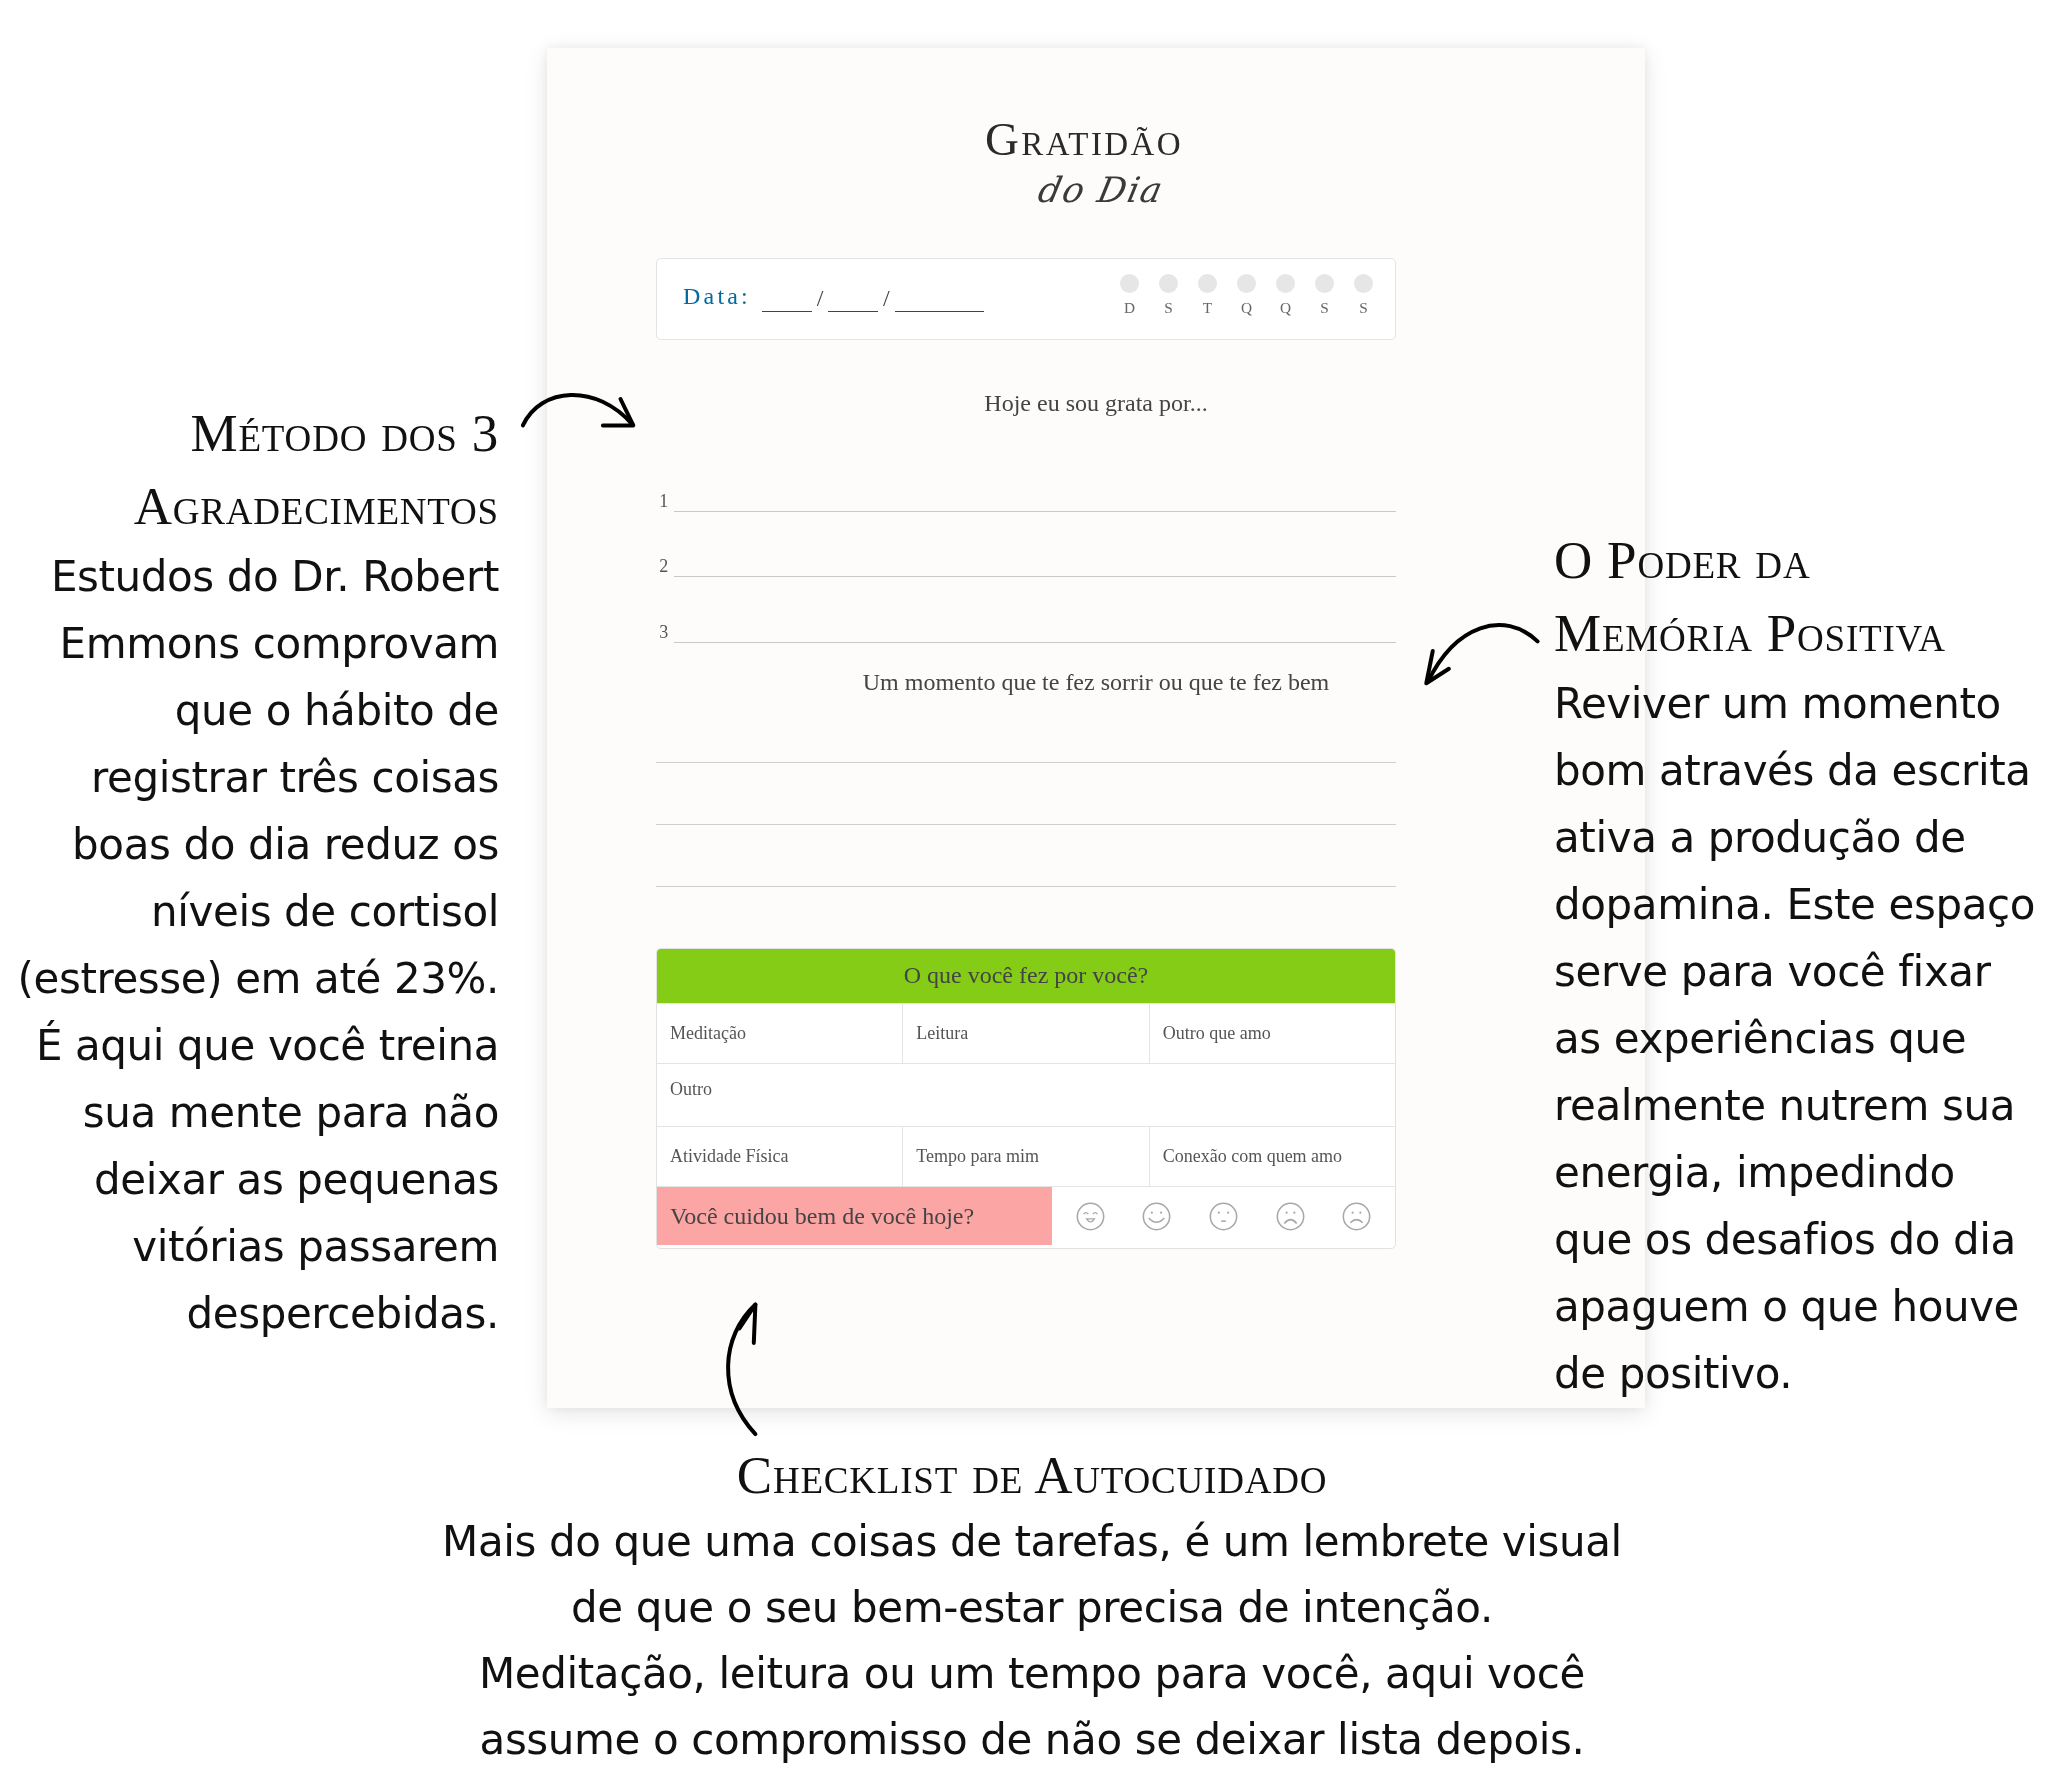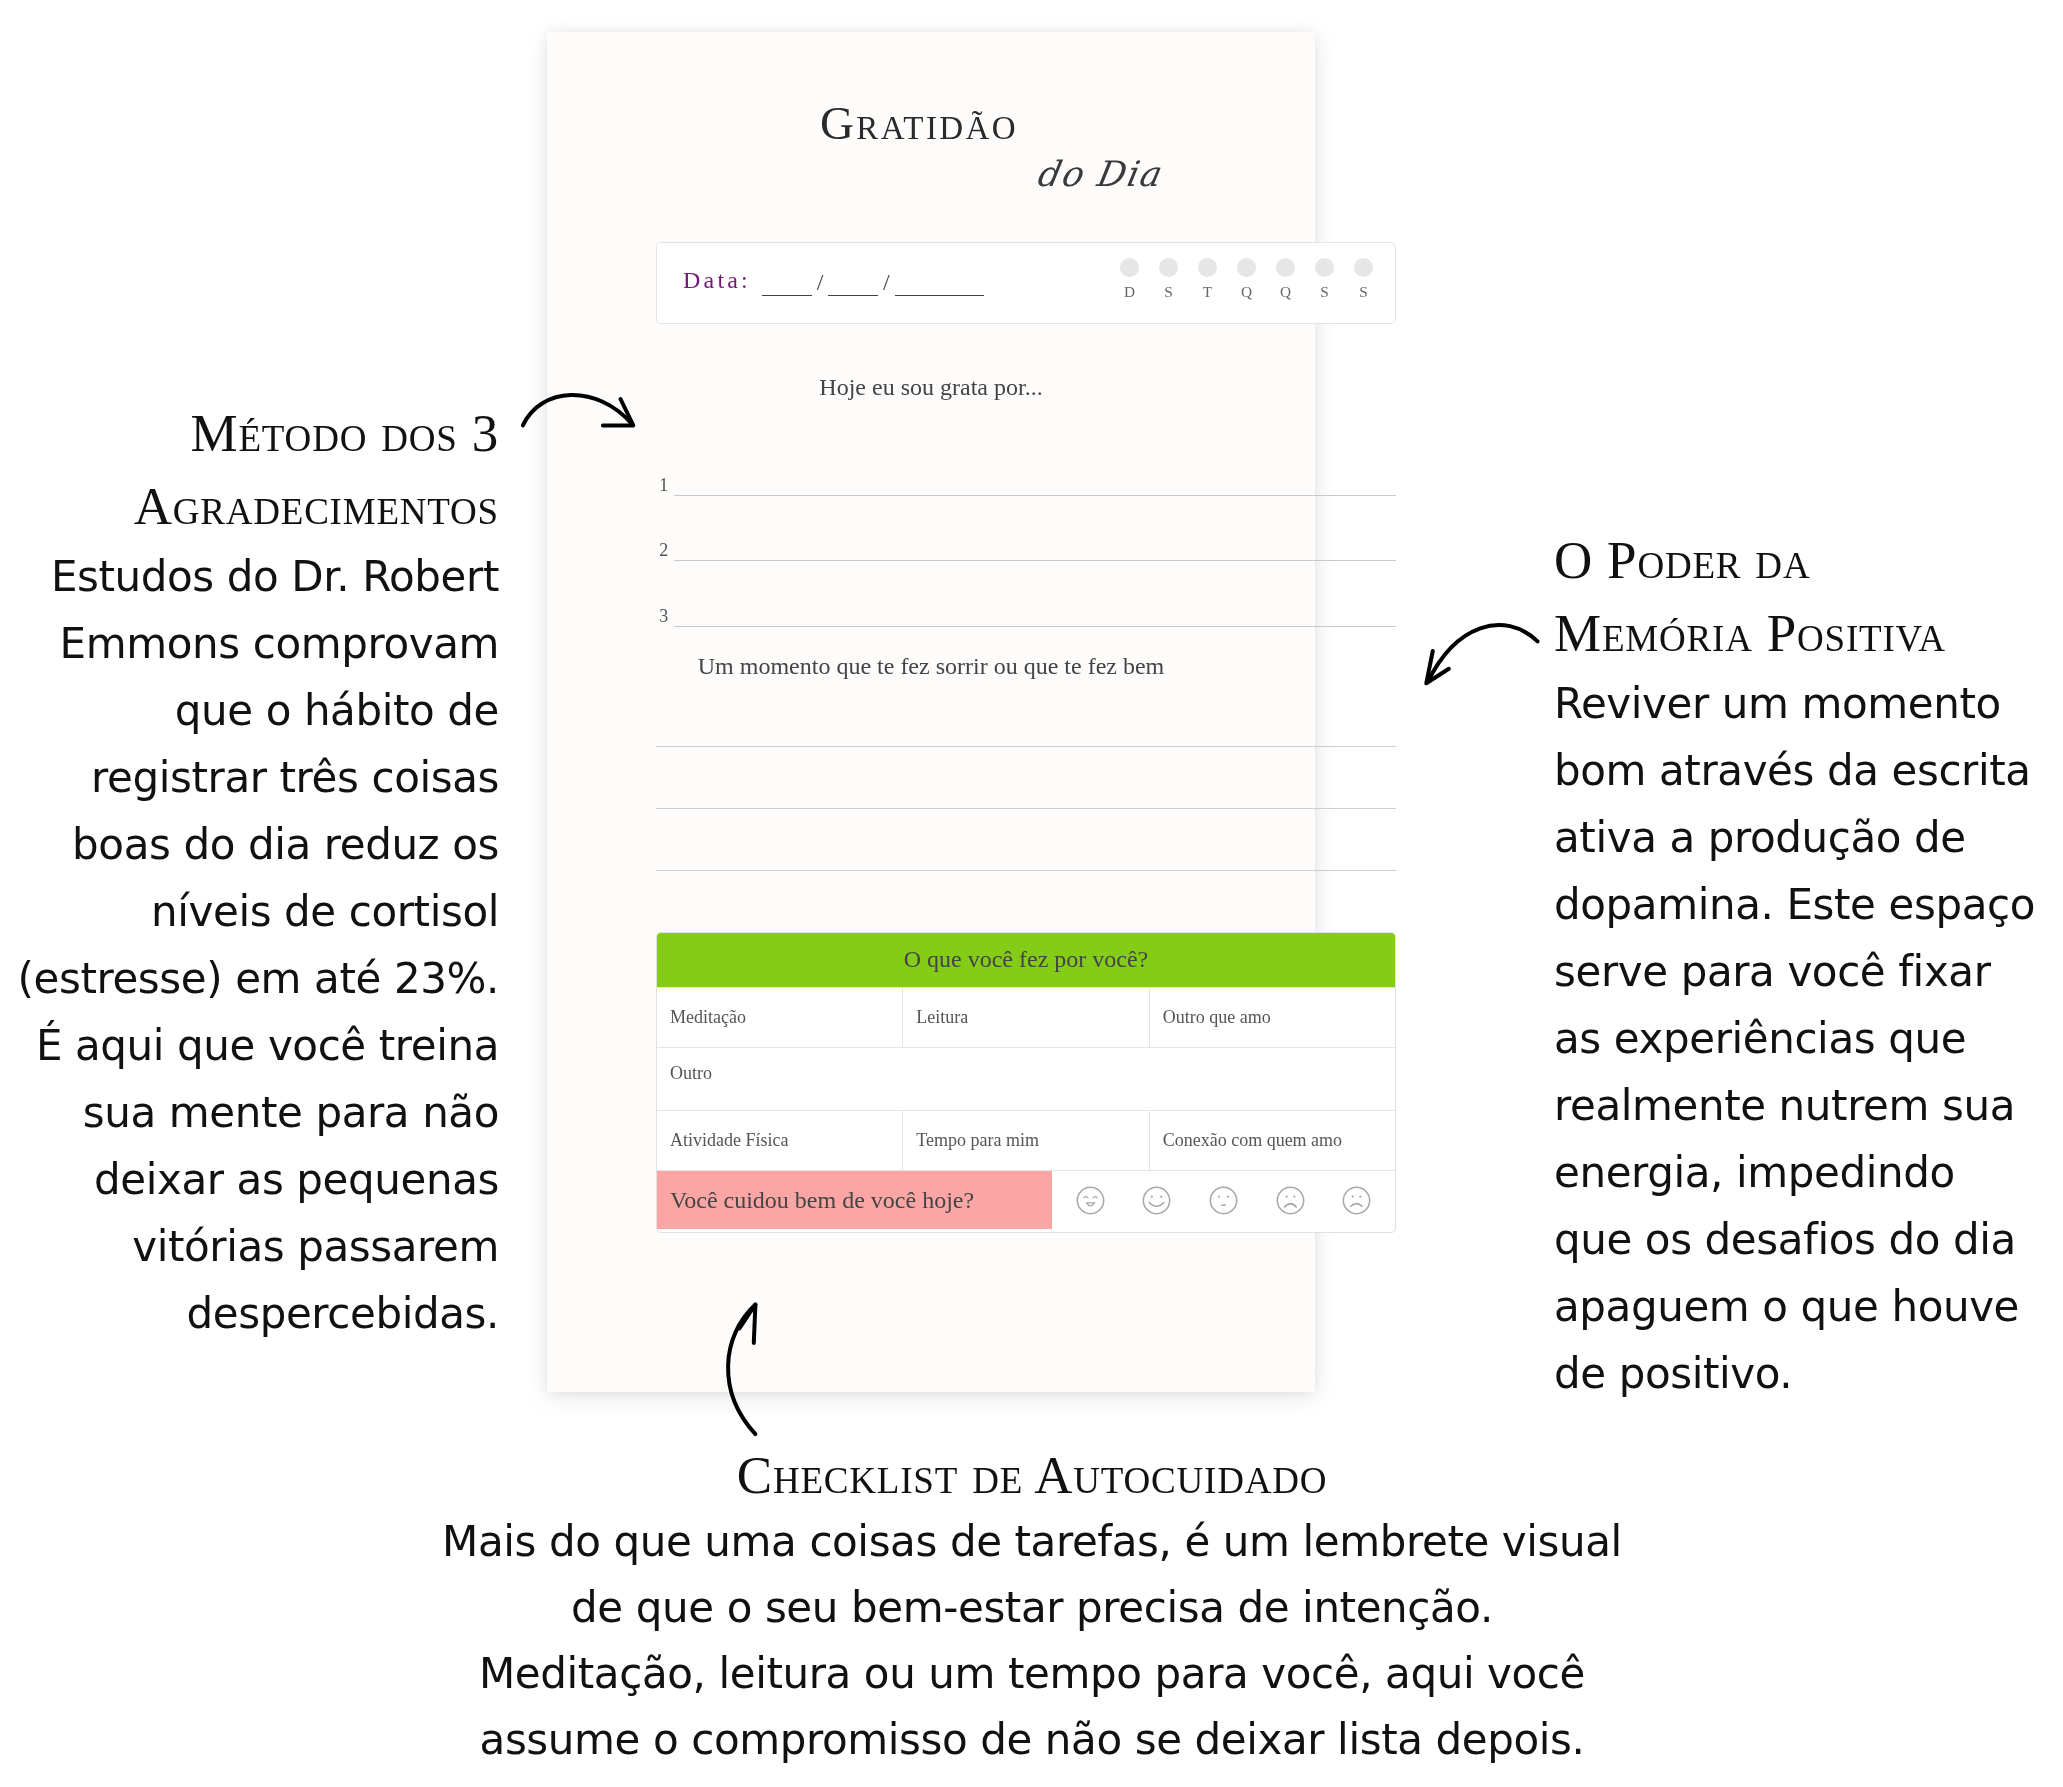--- a/index.html
+++ b/index.html
@@ -1,21 +1,21 @@
 <!DOCTYPE html>
 <html style="font-size:13px"><head>
 <meta charset="utf-8">
 <style>
   * { box-sizing: border-box; margin: 0; padding: 0; }
   html, body { width: 2064px; height: 1787px; background: #ffffff; overflow: hidden; }
   body { position: relative; font-family: "Liberation Sans", sans-serif; color: #111; }
 
   
   .page {
-    position: absolute; left: 547px; top: 32px; width: 768px; height: 1360px;
+    position: absolute; left: 547px; top: 48px; width: 1098px; height: 1360px;
     background: #fdfcfb;
     box-shadow: 0 4.8px 22.6px rgba(0,0,0,0.10), 0 0 9.7px rgba(0,0,0,0.05);
   }
 
   .title-wrap { position: absolute; left: 0; right: 0; top: 64px; text-align: center; }
   .title-main {
     font-family: "Liberation Serif", serif; font-size: 47px; letter-spacing: 2.4px;
     color: #2a2a2a; font-variant: small-caps; display: inline-block; margin-left: -24px;
   }
   .title-script {
@@ -23,21 +23,21 @@
     font-family: "DejaVu Serif", serif; font-style: italic; font-size: 35px;
     color: #3a3a3a; letter-spacing: 1.6px; transform: skewX(-12deg);
   }
 
   .date-box {
     position: absolute; left: 109px; top: 210px; width: 740px; height: 82px;
     border: 1.6px solid #e4e4e4; border-radius: 4.8px; background: #fff;
   }
   .date-label {
     position: absolute; left: 26px; top: 24px; font-family: "Liberation Serif", serif;
-    font-size: 24px; letter-spacing: 3.2px; color: #701a75;
+    font-size: 24px; letter-spacing: 3.2px; color: #0369a1;
   }
   .date-blanks { position: absolute; left: 105px; top: 26px; display: flex; align-items: flex-end; gap: 4.8px; }
   .blank { display: inline-block; border-bottom: 1.6px solid #444; height: 22.6px; }
   .slash { font-family: "Liberation Serif", serif; font-size: 24px; color: #444; }
 
   .days { position: absolute; right: 21px; top: 14.5px; display: flex; gap: 18px; }
   .day { width: 21px; text-align: center; }
   .day-dot { width: 19.3px; height: 19.3px; border-radius: 50%; background: #e6e6e6; margin: 0 auto; }
   .day-letter { font-family: "Liberation Serif", serif; font-size: 15.3px; color: #666; margin-top: 6.4px; }
 

